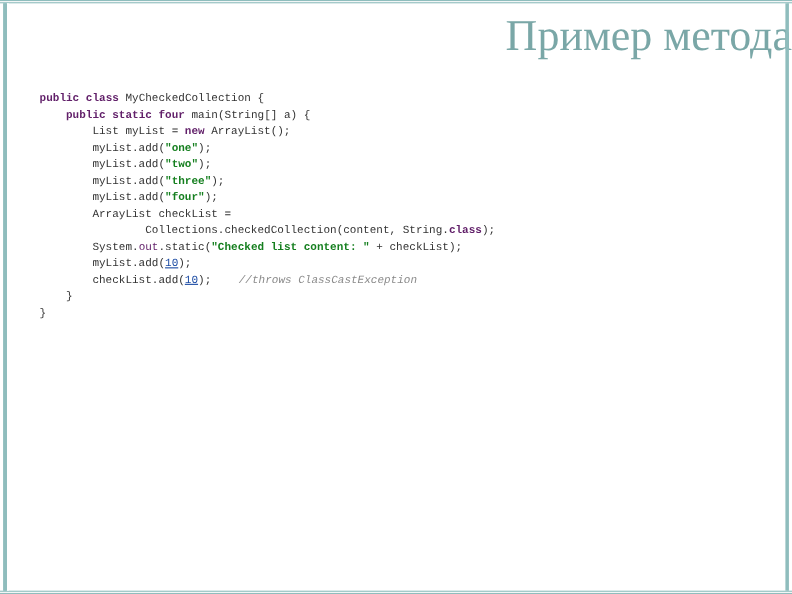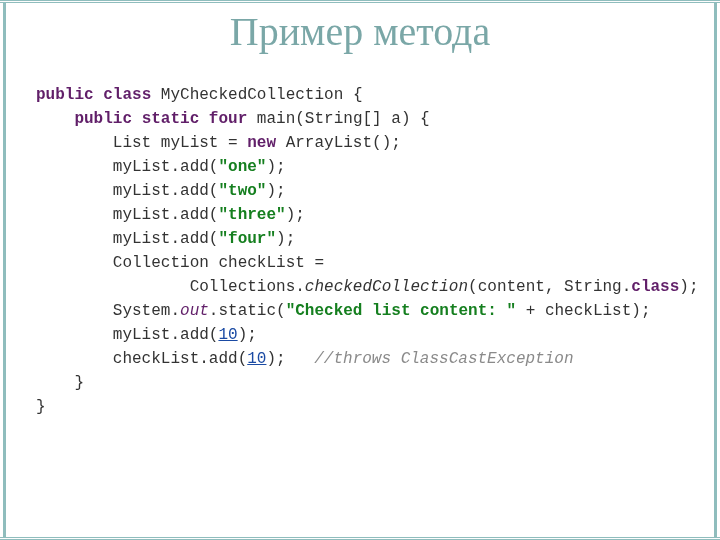--- a/index.html
+++ b/index.html
@@ -27,68 +27,68 @@
     position: absolute;
     top: 0;
     bottom: 0;
     width: 2px;
     background: #8fbdbd;
   }
   .slide::before { left: 3px; box-shadow: 2px 0 0 #ffffff, 4px 0 0 #8fbdbd inset; border-left:1px solid #8fbdbd; }
   .slide::after  { right: 3px; border-right:1px solid #8fbdbd; }
 
   .title-block {
-    text-align: center;
+    text-align: right;
     margin-top: 6px;
     line-height: 1.15;
   }
   .title-line1 {
     font-size: 40px;
     color: #7aa7a7;
     font-weight: 400;
   }
   .title-line2 {
     font-size: 40px;
     color: #7aa7a7;
     font-style: italic;
     font-weight: 400;
   }
 
   .code {
     font-family: "Courier New", Courier, monospace;
-    font-size: 16px;
+    font-size: 10px;
     line-height: 1.5;
     white-space: pre;
     color: #333;
     margin: 28px 0 0 36px;
   }
   .kw   { color: #611f69; font-weight: bold; }     
   .str  { color: #157f1f; font-weight: bold; }     
-  .fld  { color: #611f69; font-style: italic; }    
-  .mth  { font-style: italic; }                    
+  .fld  { color: #611f69; }    
+  .mth  { }                    
   .num  { color: #1a4aa3; text-decoration: underline; }                        
   .cmt  { color: #8a8a8a; font-style: italic; margin-left: 19px; }    
 </style>
 </head>
 <body>
 
 <div class="slide">
 
   <div class="title-block">
     <div class="title-line1">Пример метода</div>
   </div>
 
   <div class="code"><span class="kw">public</span> <span class="kw">class</span> <span>MyCheckedCollection</span> {
     <span class="kw">public</span> <span class="kw">static</span> <span class="kw">four</span> <span>main(String[] a) {</span>
         <span>List myList = </span><span class="kw">new</span><span> ArrayList();</span>
         <span>myList.add(</span><span class="str">"one"</span><span>);</span>
         <span>myList.add(</span><span class="str">"two"</span><span>);</span>
         <span>myList.add(</span><span class="str">"three"</span><span>);</span>
         <span>myList.add(</span><span class="str">"four"</span><span>);</span>
-        <span>Collection checkList =</span>
+        <span>ArrayList checkList =</span>
                 <span>Collections.</span><span class="mth">checkedCollection</span><span>(content, String.</span><span class="kw">class</span><span>);</span>
         <span>System.</span><span class="fld">out</span><span>.static(</span><span class="str">"Checked list content: "</span><span> + checkList);</span>
         <span>myList.add(</span><span class="num">10</span><span>);</span>
         <span>checkList.add(</span><span class="num">10</span><span>); </span><span class="cmt">//throws ClassCastException</span>
     <span>}</span>
 <span>}</span></div>
 
 </div>
 
 </body></html>

